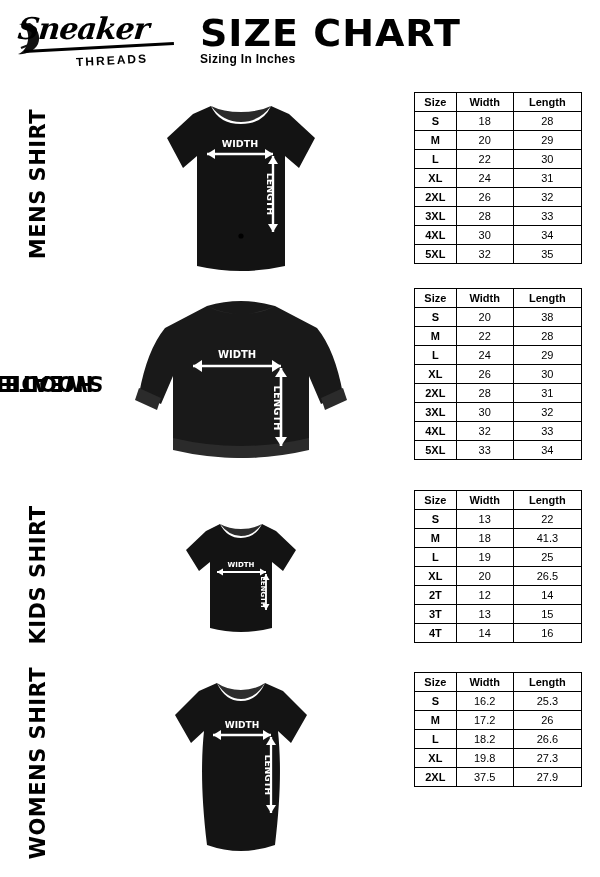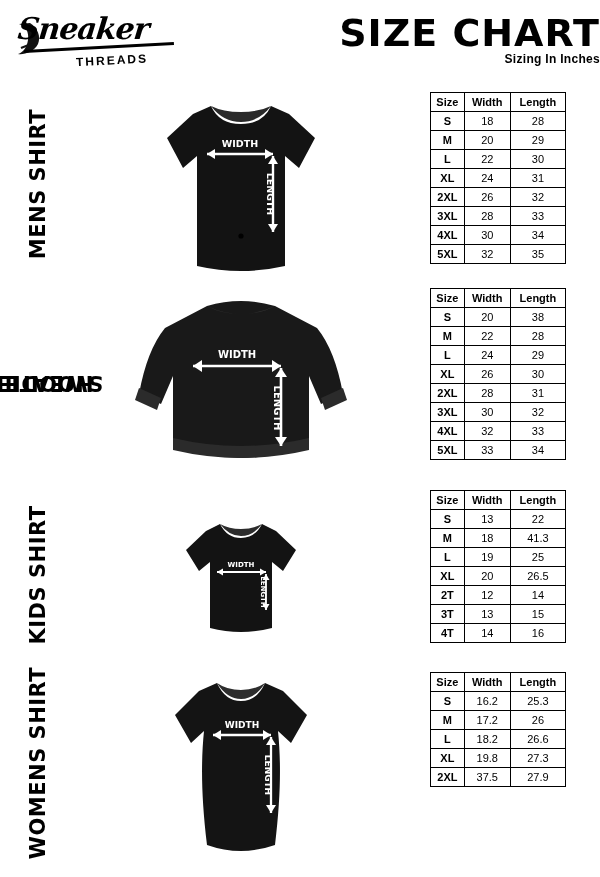--- a/index.html
+++ b/index.html
@@ -48,21 +48,21 @@
     transform: rotate(-3deg);
   }
   .brand-swoosh {
     position: absolute;
     left: 16px; top: 22px;
     width: 26px; height: 34px;
   }
 
   .title-wrap {
     flex: 1;
-    text-align: right;
+    text-align: left;
     padding-top: 14px;
   }
   .chart-title {
     font-family: "DejaVu Sans", sans-serif;
     font-weight: bold;
     font-size: 38px;
     letter-spacing: 1px;
     line-height: 1;
     margin: 0;
   }
@@ -110,21 +110,21 @@
     flex: none;
     display: flex;
     align-items: flex-start;
     justify-content: center;
     padding-top: 6px;
   }
 
   
   table.size {
     border-collapse: collapse;
-    width: 136px;
+    width: 168px;
     background: #fff;
   }
   table.size th, table.size td {
     border: 1px solid #000;
     text-align: center;
     font-size: 11px;
     padding: 2px 0 3px;
     height: 19px;
   }
   table.size th {

